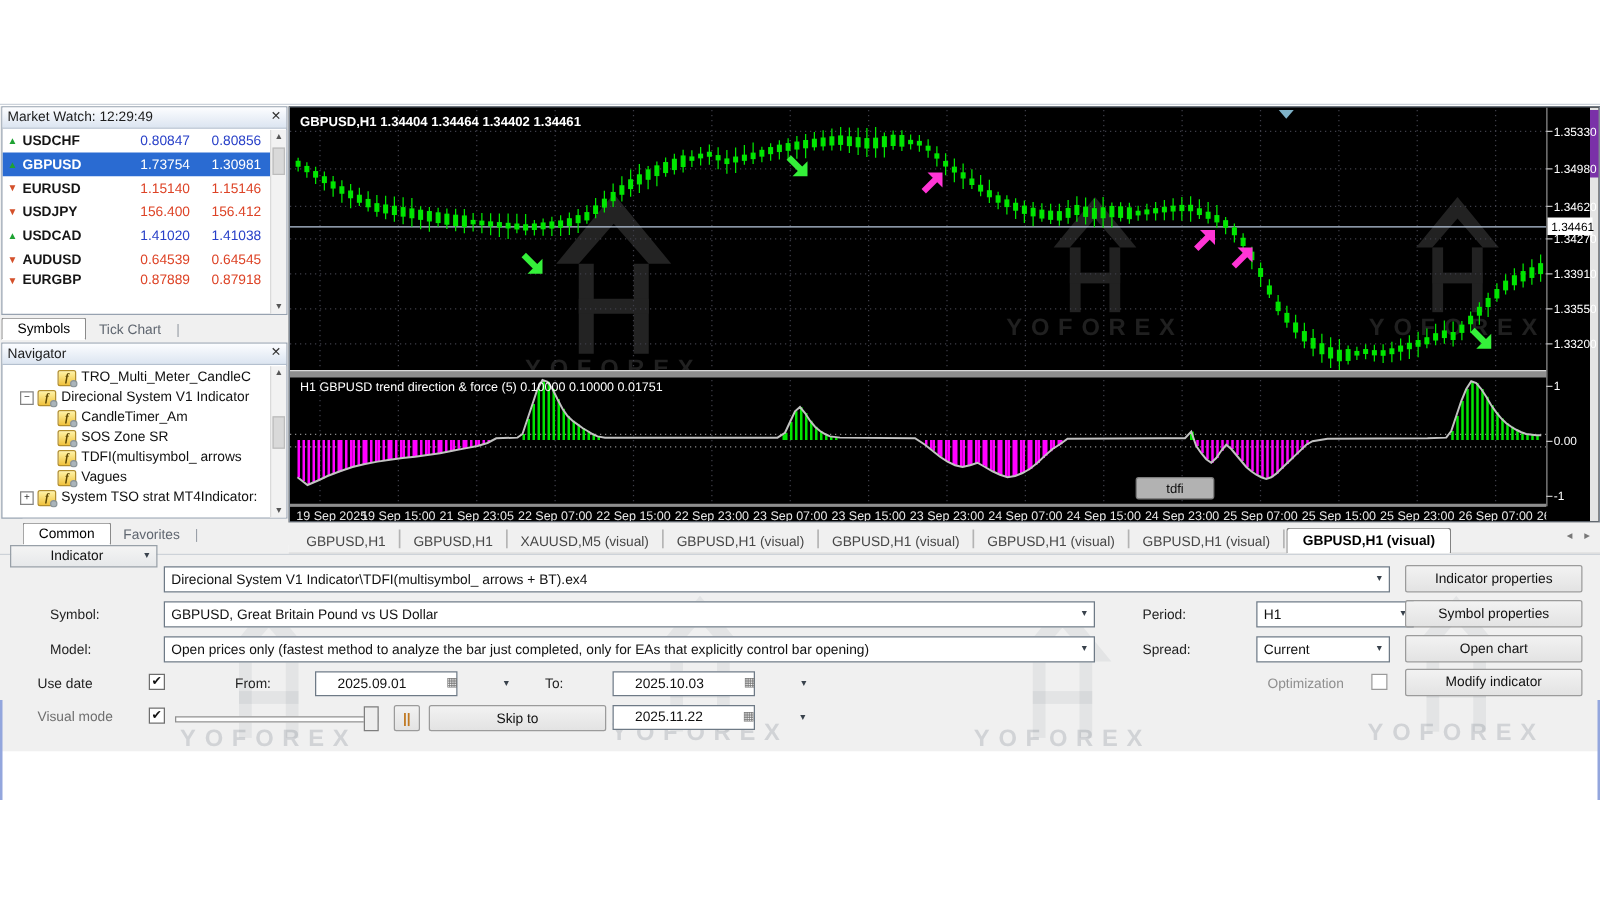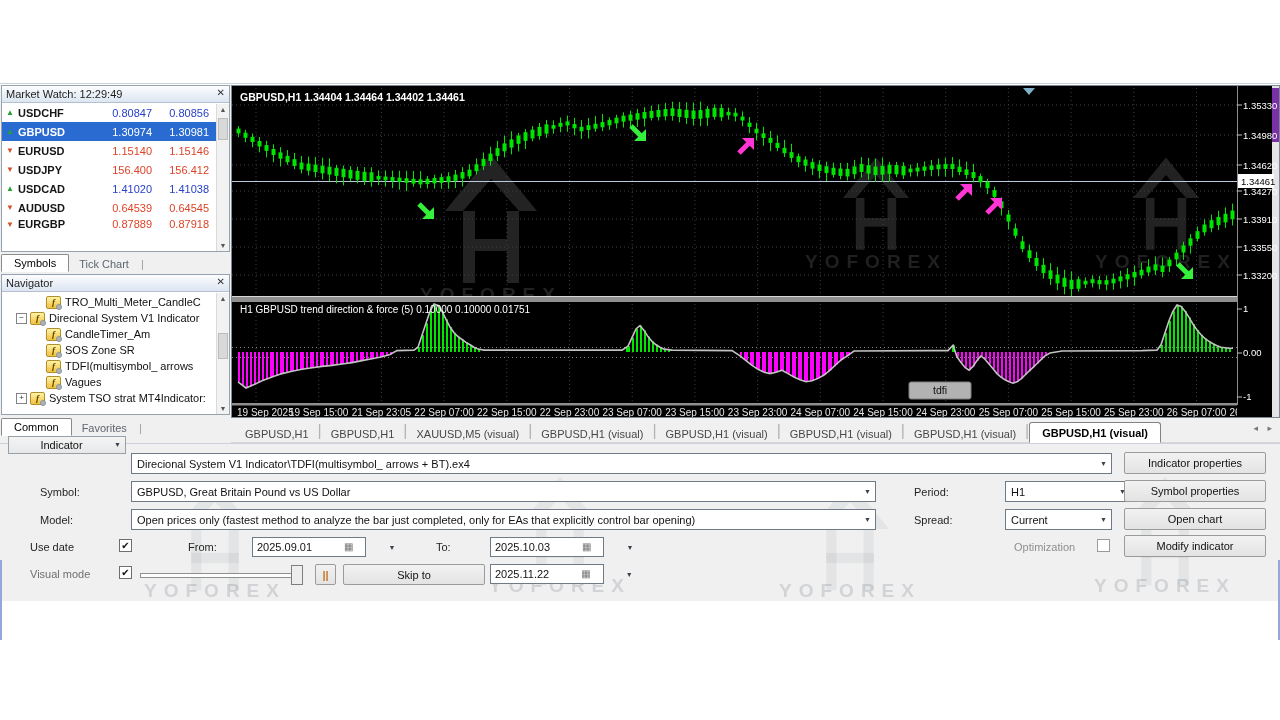--- a/index.html
+++ b/index.html
@@ -46,21 +46,21 @@
   .lbl{position:absolute;font-size:11px;color:#1f1f1f;white-space:nowrap;}
   .combo{position:absolute;background:#fff;border:1px solid #6e7a86;font-size:11px;color:#111;
          padding:0 16px 0 5px;white-space:nowrap;overflow:hidden;box-sizing:border-box;display:flex;align-items:center;}
   .combo.gray{background:linear-gradient(#f4f4f4,#e6e8ea);border-color:#98a0a8;}
   .combo .arr{position:absolute;right:4px;top:50%;transform:translateY(-55%);font-size:7px;color:#39424c;}
   .btn{position:absolute;background:linear-gradient(#f2f2f2,#e3e3e3);border:1px solid #9b9b9b;border-radius:2px;
        font-size:11px;color:#111;display:flex;align-items:center;justify-content:center;box-sizing:border-box;}
   .cb{position:absolute;width:13px;height:13px;background:#fff;border:1px solid #6e6e6e;box-sizing:border-box;
       font-size:10px;line-height:11px;text-align:center;color:#111;}
   .datef{position:absolute;background:#fff;border:1px solid #6e7a86;font-size:11px;color:#111;box-sizing:border-box;
-         display:flex;align-items:center;padding:0 4px;gap:32px;}
+         display:flex;align-items:center;padding:0 17px;gap:32px;}
   .datef .cal{margin-left:auto;font-size:10px;color:#777;line-height:10px;}
   .datef .drp{font-size:7px;color:#39424c;margin-left:3px;}
   .hairline{position:absolute;left:0;top:83px;width:1280px;height:1px;background:#ccd2da;}
 </style>
 </head>
 <body>
 
 <div id="app">
   <div class="hairline"></div>
   <div class="abs" style="left:0;top:85px;width:231px;height:358px;background:#f0f0f0;"></div>
@@ -77,21 +77,21 @@
             <span>USDCHF</span>
           </span>
           <span class="c-bid" style="color: rgb(40, 64, 200);">0.80847</span>
           <span class="c-ask" style="color: rgb(40, 64, 200);">0.80856</span>
         </div>
         <div class="mwrow" style="background: rgb(42, 107, 210); color: rgb(255, 255, 255);">
           <span class="c-sym">
             <span class="dirarr" style="color: rgb(31, 162, 51);">▲</span>
             <span style="color: rgb(255, 255, 255);">GBPUSD</span>
           </span>
-          <span class="c-bid" style="color: rgb(255, 255, 255);">1.30974</span>
+          <span class="c-bid" style="color: rgb(255, 255, 255);">1.73754</span>
           <span class="c-ask" style="color: rgb(255, 255, 255);">1.30981</span>
         </div>
         <div class="mwrow">
           <span class="c-sym">
             <span class="dirarr" style="color: rgb(212, 80, 42);">▼</span>
             <span>EURUSD</span>
           </span>
           <span class="c-bid" style="color: rgb(221, 67, 38);">1.15140</span>
           <span class="c-ask" style="color: rgb(221, 67, 38);">1.15146</span>
         </div>
@@ -176,21 +176,21 @@
           <span class="fxicon">f<i></i></span>
           <span>System TSO strat MT4Indicator:</span>
         </div>
       </div>
     <div class="vscroll" style="top:18px;height:121px;">
       <div style="margin-top:2px;">▲</div>
       <div class="vthumb" style="top:40px;height:26px;"></div>
       <div style="position:absolute;bottom:2px;left:0;right:0;">▼</div>
     </div>
   </div>
-  <div class="tabsrow" style="left:1px;top:415px;width:229px;height:21px;">
+  <div class="tabsrow" style="left:18px;top:415px;width:229px;height:21px;">
     <span class="tab-active">Common</span>
     <span class="tab-idle">Favorites</span>
     <span class="tabsep">|</span>
   </div>
 
   <div class="abs" style="left:231px;top:85px;width:1049px;height:333px;border:1px solid #7e8894;box-sizing:border-box;background:#000;">
     <svg id="chart-svg" width="1047" height="331" viewBox="0 0 1047 331">
         <rect x="0" y="0" width="1047" height="331" fill="#000"></rect>
         <rect x="1040" y="0" width="7" height="331" fill="#e4e4e4"></rect>
         <rect x="1040" y="2" width="7" height="54" fill="#7a31a8"></rect>

